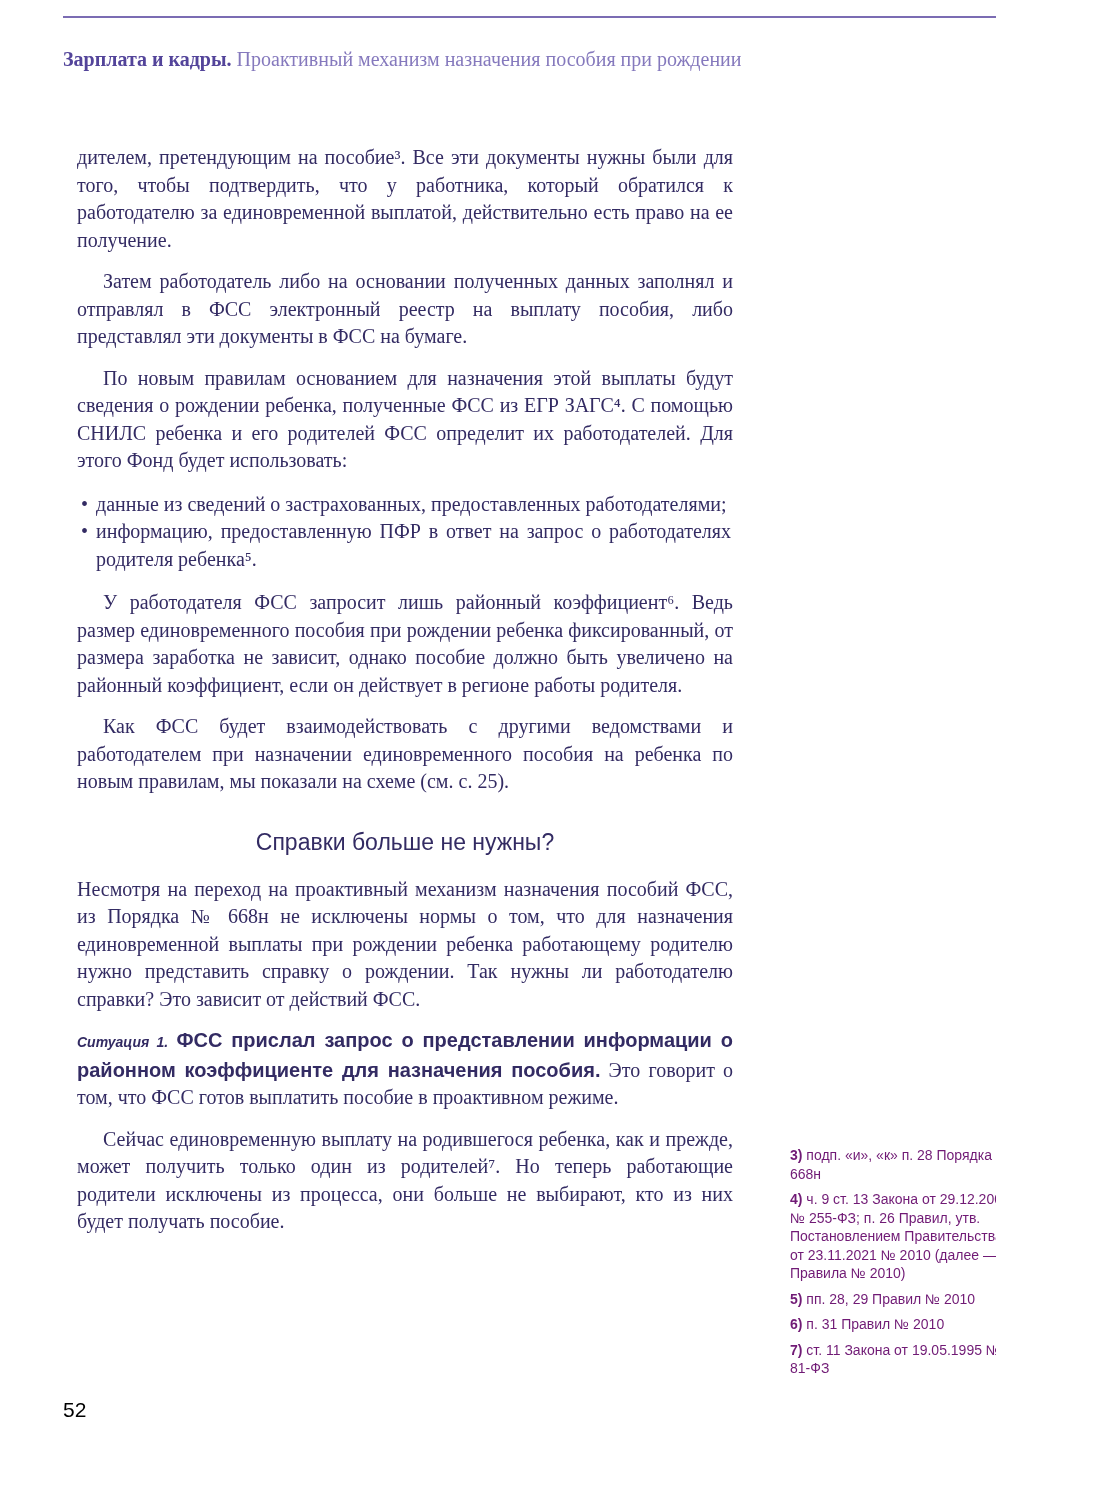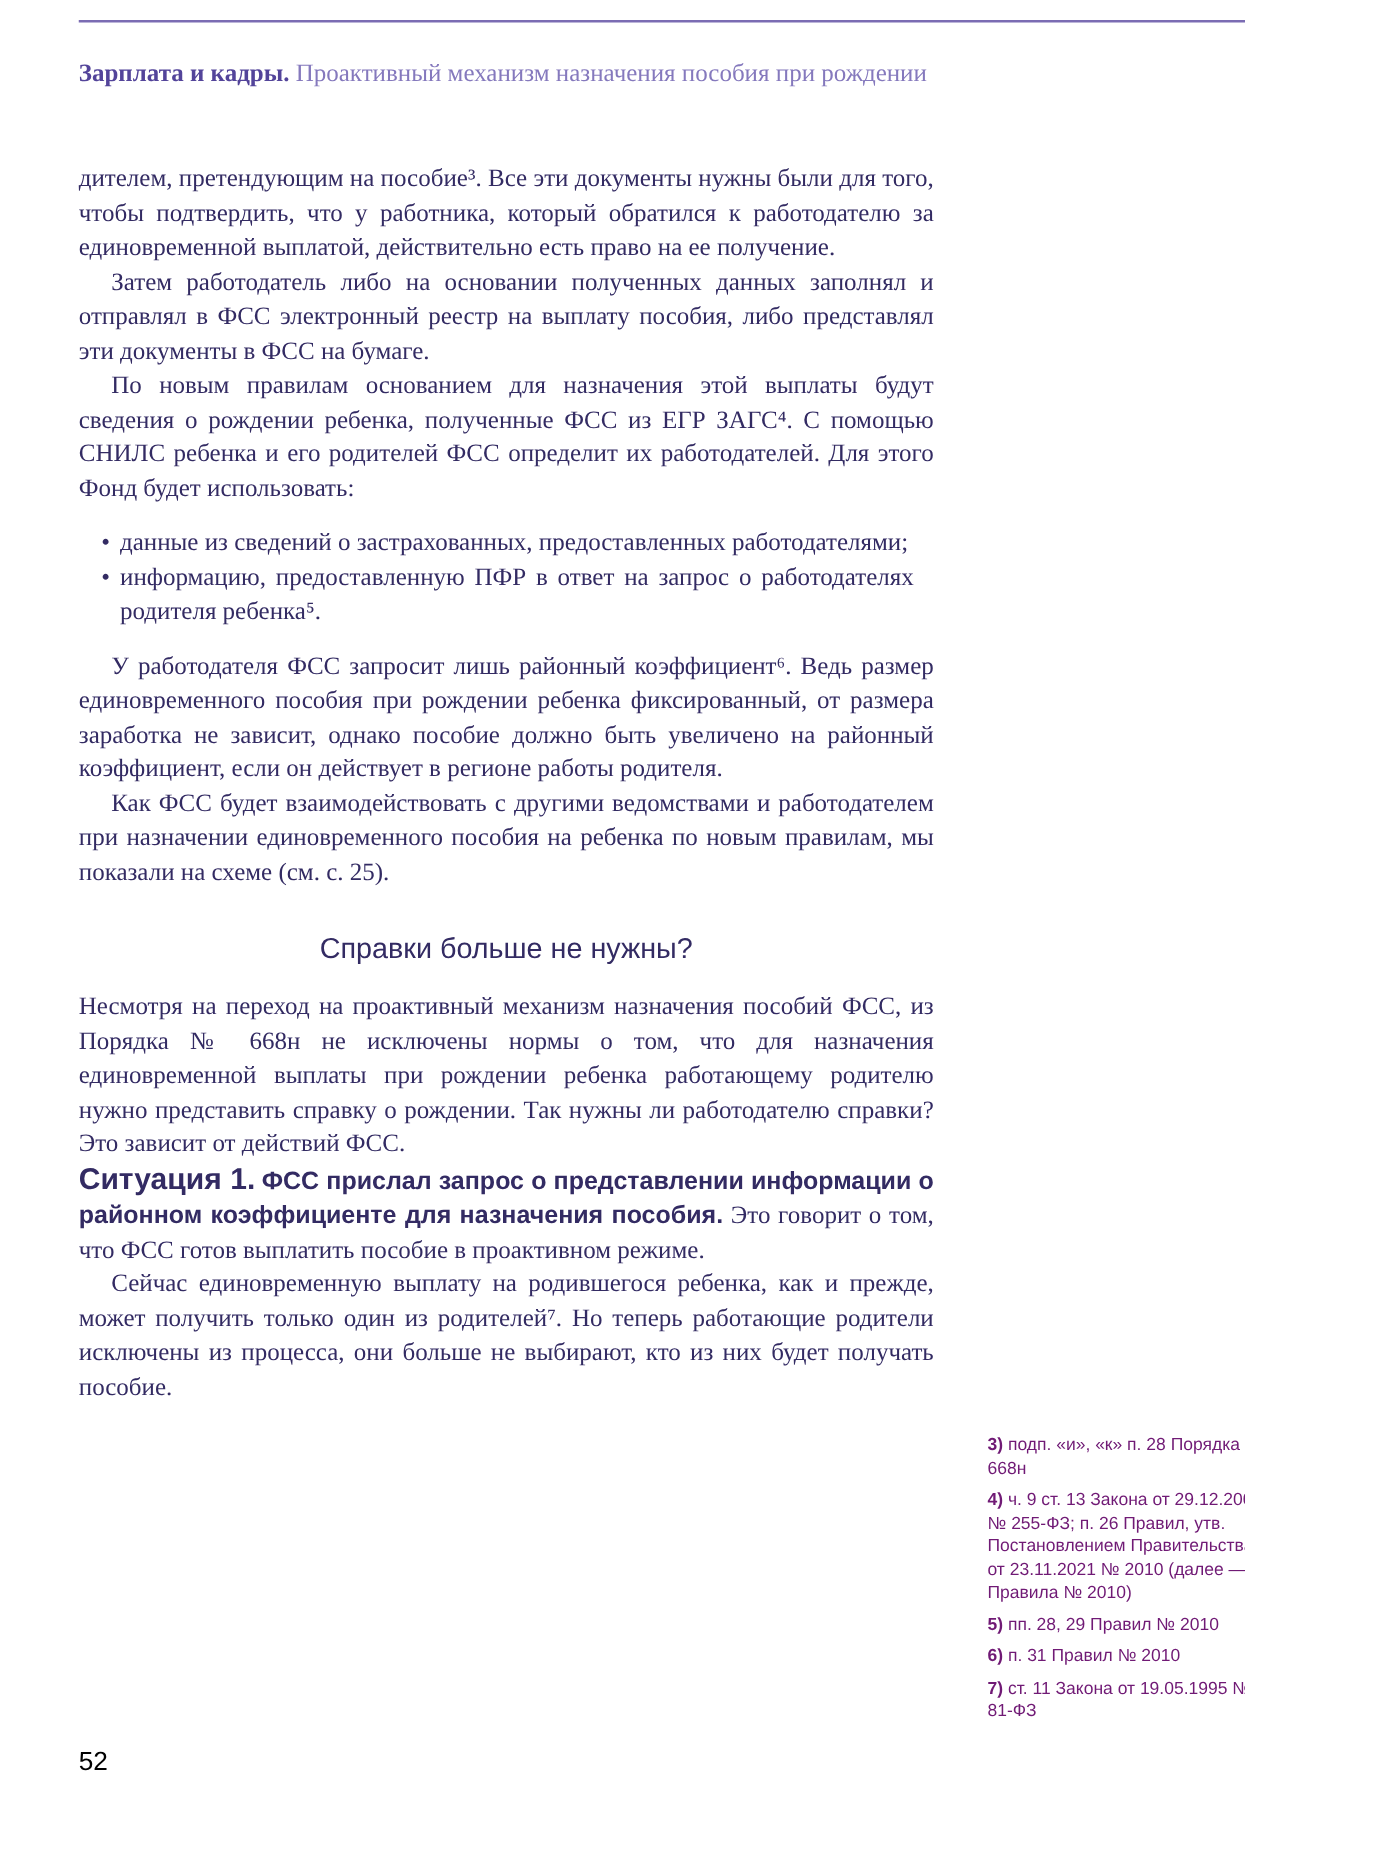--- a/index.html
+++ b/index.html
@@ -36,42 +36,43 @@
     position: absolute;
     left: 63px;
     top: 130px;
     width: 684px;
     font-size: 20px;
     line-height: 27.5px;
     text-align: justify;
     hyphens: auto;
     color: #332b63;
   }
-  .main p { margin: 0; text-indent: 26px; }
+  .main p { margin: 14px; text-indent: 26px; }
   .main p.no-indent { text-indent: 0; }
 
   ul.bullets { margin: 16px; padding: 0; list-style: none; }
   ul.bullets li { position: relative; padding-left: 17px; text-indent: 0; }
   ul.bullets li::before { content: "\2022"; position: absolute; left: 2px; }
 
   h2.section-heading {
     font-family: "Liberation Sans", sans-serif;
     font-size: 23px;
     line-height: 28px;
     font-weight: normal;
     margin: 32px 0 20px 0;
     text-indent: 0;
     text-align: center;
     color: #332b63;
   }
   .situation { margin-top: 14px; text-indent: 0 !important; }
   .situation .situation-label {
     font-family: "Liberation Sans", sans-serif;
     font-weight: bold;
-    font-size: 24px;
+    font-style: italic;
+    font-size: 14px;
   }
   .situation .situation-bold {
     font-family: "Liberation Sans", sans-serif;
     font-weight: bold;
     font-size: 20px;
   }
 
   .footnotes {
     position: absolute;
     left: 790px;

